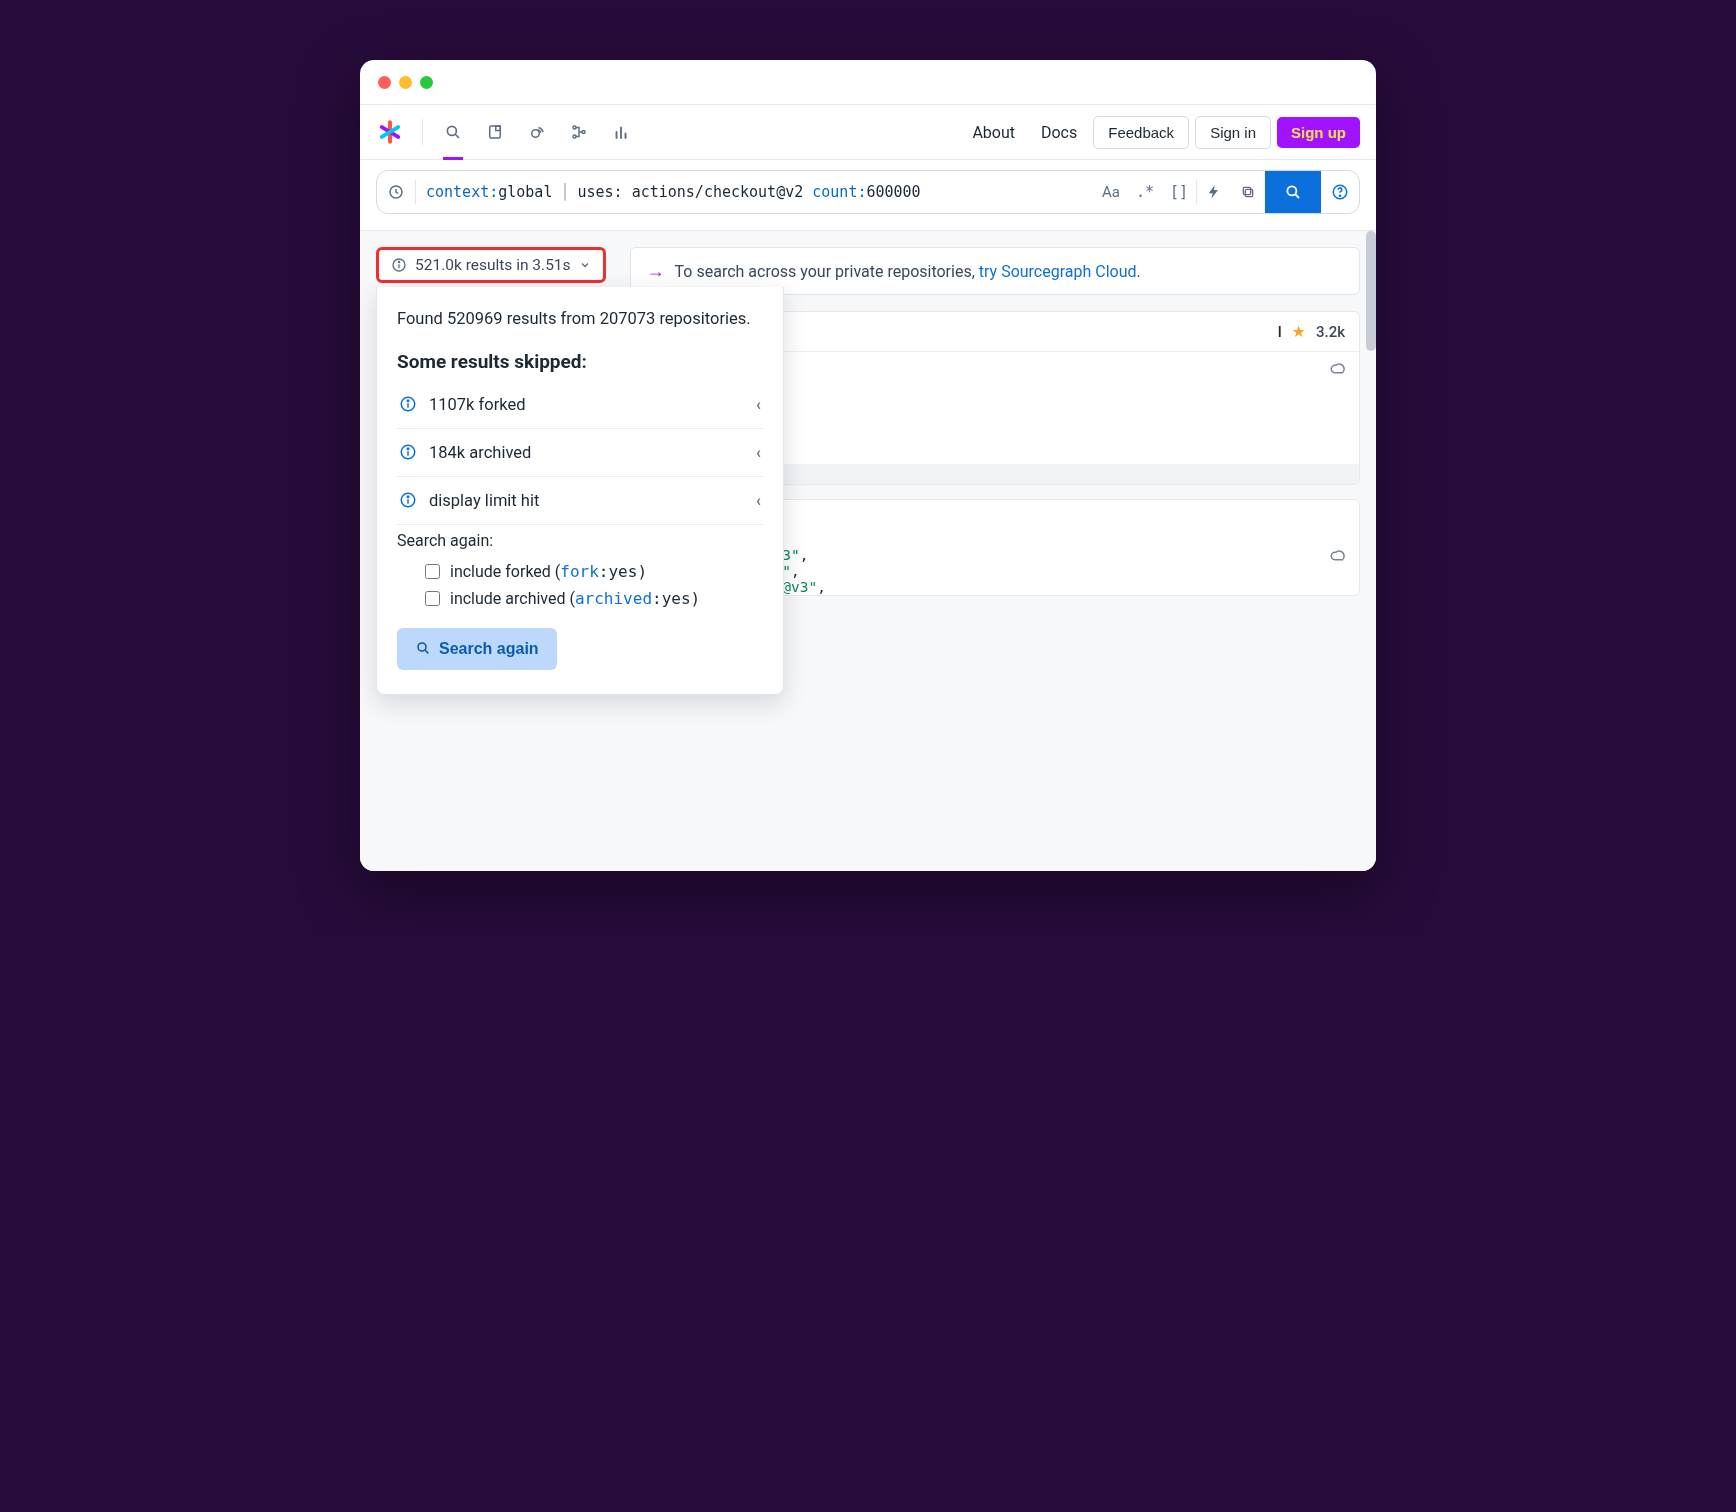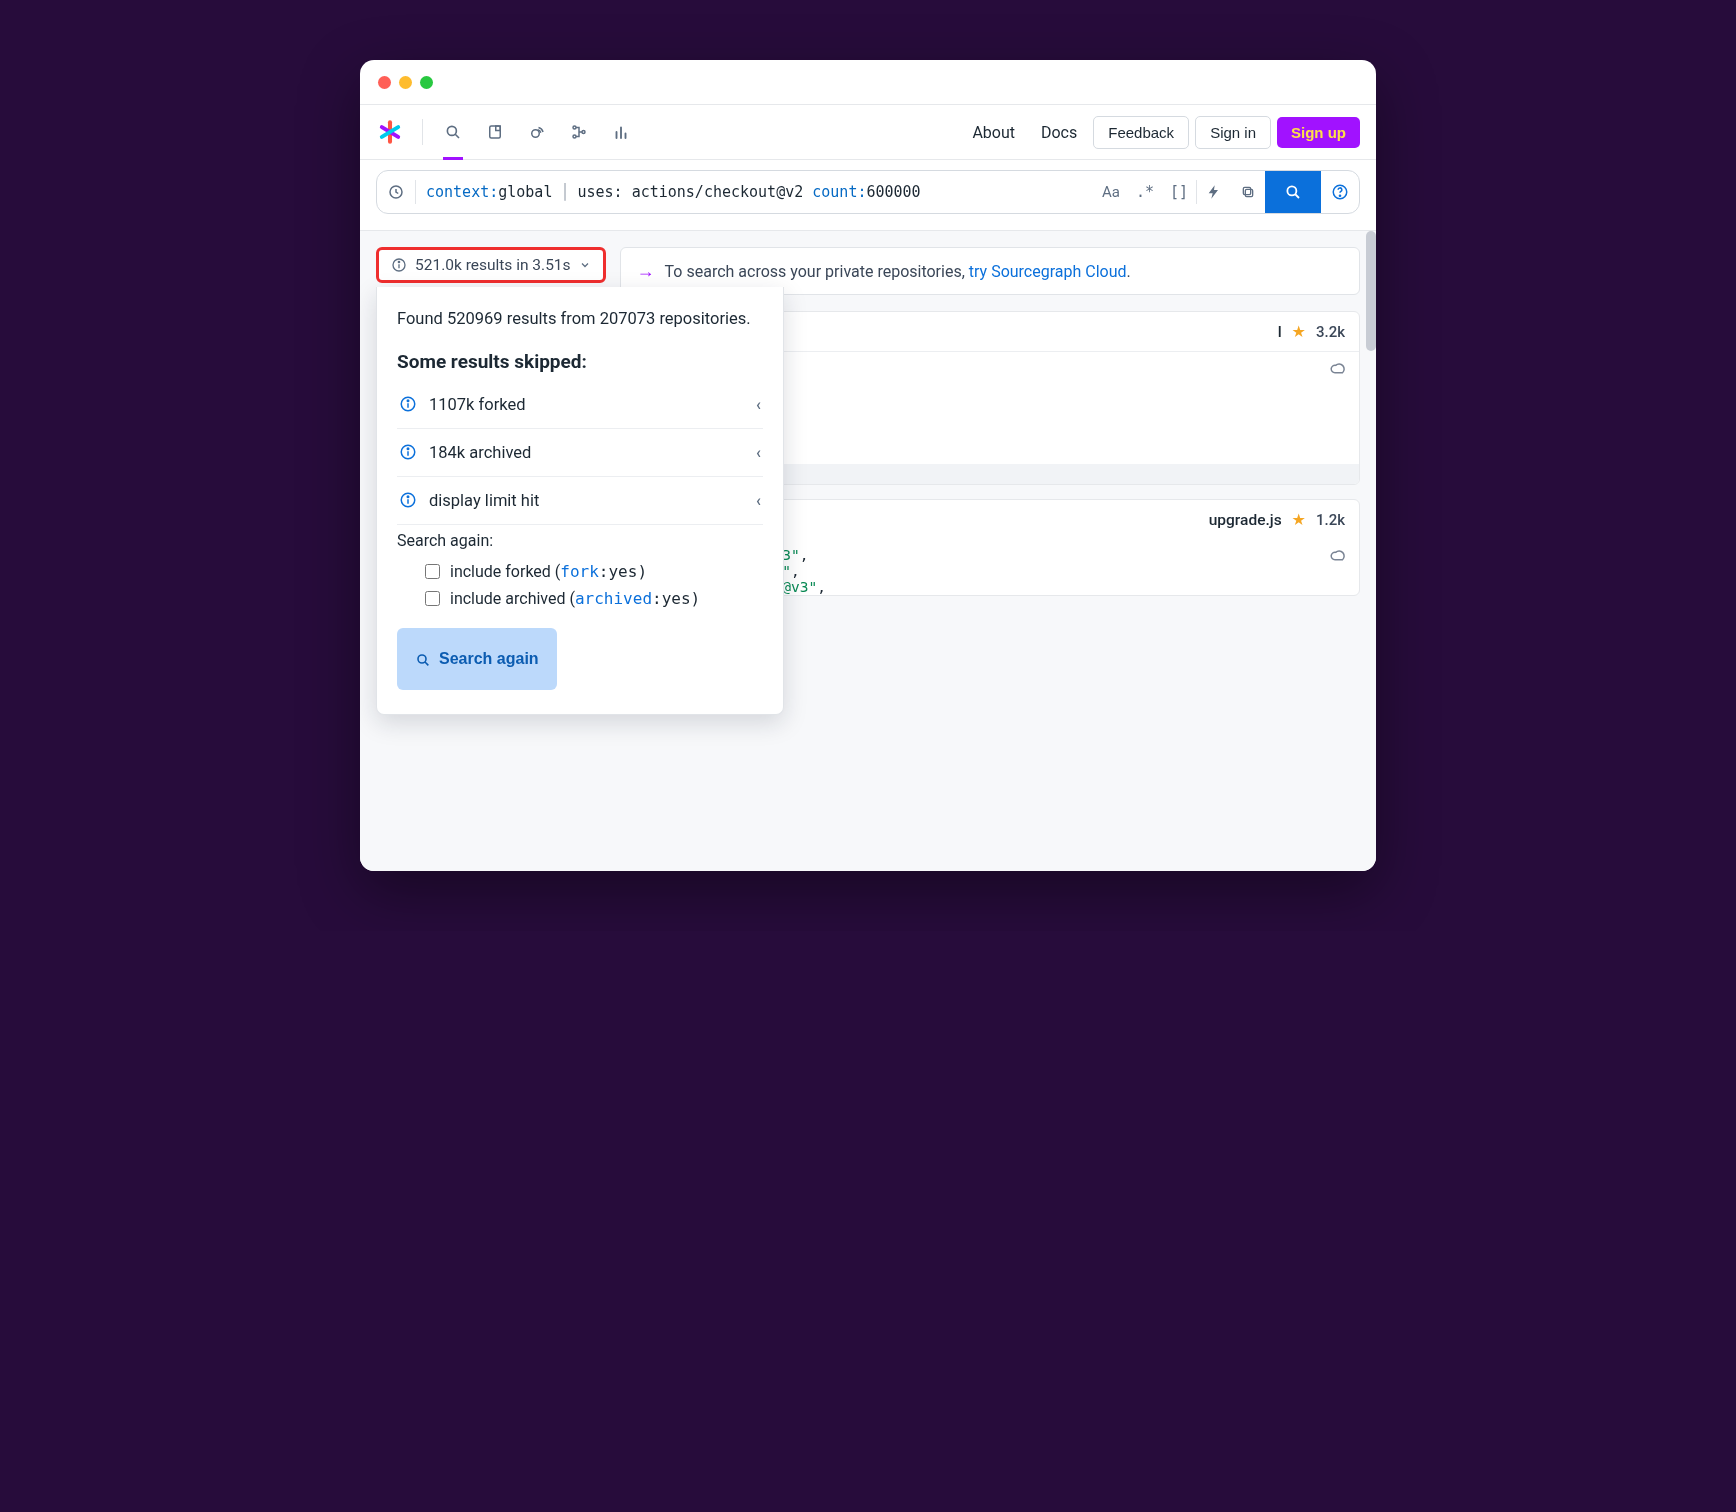--- a/index.html
+++ b/index.html
@@ -93,21 +93,21 @@
   }
   .sb-help{ width:38px; display:flex; align-items:center; justify-content:center; color:#0b70db; cursor:pointer;}
 
   .content {
     background:#f7f8fa; position:relative; padding:16px 16px 0 16px; min-height:640px;
   }
   .content-scrollbar{
     position:absolute; top:0; right:0; width:10px; height:120px;
     background:#c8ccd4; border-radius:5px;
   }
-  .row1{ display:flex; gap:14px; align-items:flex-start;justify-content:center;}
+  .row1{ display:flex; gap:24px; align-items:flex-start;justify-content:center;}
   .results-chip{
     border:3px solid #ef2e2e; border-radius:6px;
     background:#fff; padding:6px 12px;
     display:flex; align-items:center; gap:8px;
     font-size:15.5px; color:#3b4758; cursor:pointer;
   }
   .results-chip svg.info{width:16px;height:16px;color:#5e6e82;}
   .results-chip svg.chev{width:12px;height:12px;color:#5e6e82;}
   .promo{
     flex:1; background:#fff; border:1px solid #e1e4e8; border-radius:6px;
@@ -135,22 +135,22 @@
   .pop-item .ii svg{width:18px;height:18px;}
   .pop-item .lbl{ flex:1; font-size:16.5px; color:#1c2833;}
   .pop-item .chev{ color:#5e6e82; font-weight:600;}
   .pop-sa-label{font-size:16px; color:#1c2833; margin:6px 0 8px;}
   .pop-check{ display:flex; align-items:center; gap:10px; padding:4px 0 4px 28px; font-size:16px;}
   .pop-check input{ width:15px; height:15px;}
   .pop-check .code{ font-family:"SFMono-Regular",Consolas,monospace;}
   .pop-check .kw{ color:#0b70db;}
   .btn-search-again{
     margin-top:16px; background:#bcd9fb; color:#0b5cb1; border:none;
-    border-radius:6px; padding:22px 18px; font-size:16px; font-weight:600;
-    display:flex; align-items:flex-end; gap:8px; cursor:pointer;
+    border-radius:6px; padding:12px 18px; font-size:16px; font-weight:600;
+    display:flex; align-items:flex-start; gap:8px; cursor:pointer;
   }
   .btn-search-again svg{width:16px;height:16px;}
 
   .result-card{
     margin-top:16px; background:#fff; border:1px solid #e6e8eb; border-radius:6px;
     overflow:hidden;
   }
   .card-head{
     display:flex; align-items:center; padding:10px 14px; gap:10px;
     border-bottom:1px solid #eceef1;
@@ -408,21 +408,20 @@
             <span class="ln"></span>
             <span class="lc"> </span>
           </div>
         <div class="code-pad"></div>
       </div>
       <div class="card-foot"> </div>
     </div>
 
     <div class="result-card partial" style="margin-top:14px;">
       <div class="card-head">
-        <span class="path" style="text-align:right">upgrade.js</span>
         <span class="star">★</span>
         <span class="stars">1.2k</span>
       </div>
       <div class="code-block">
         <div class="code-actions">
           <svg viewBox="0 0 24 24" fill="none" stroke="currentColor" stroke-width="2">
               <path d="M8 17a5 5 0 1 1 .9-9.9A6 6 0 1 1 18 17H8z"></path>
             </svg>
         </div>
         <div class="code-pad"></div>

